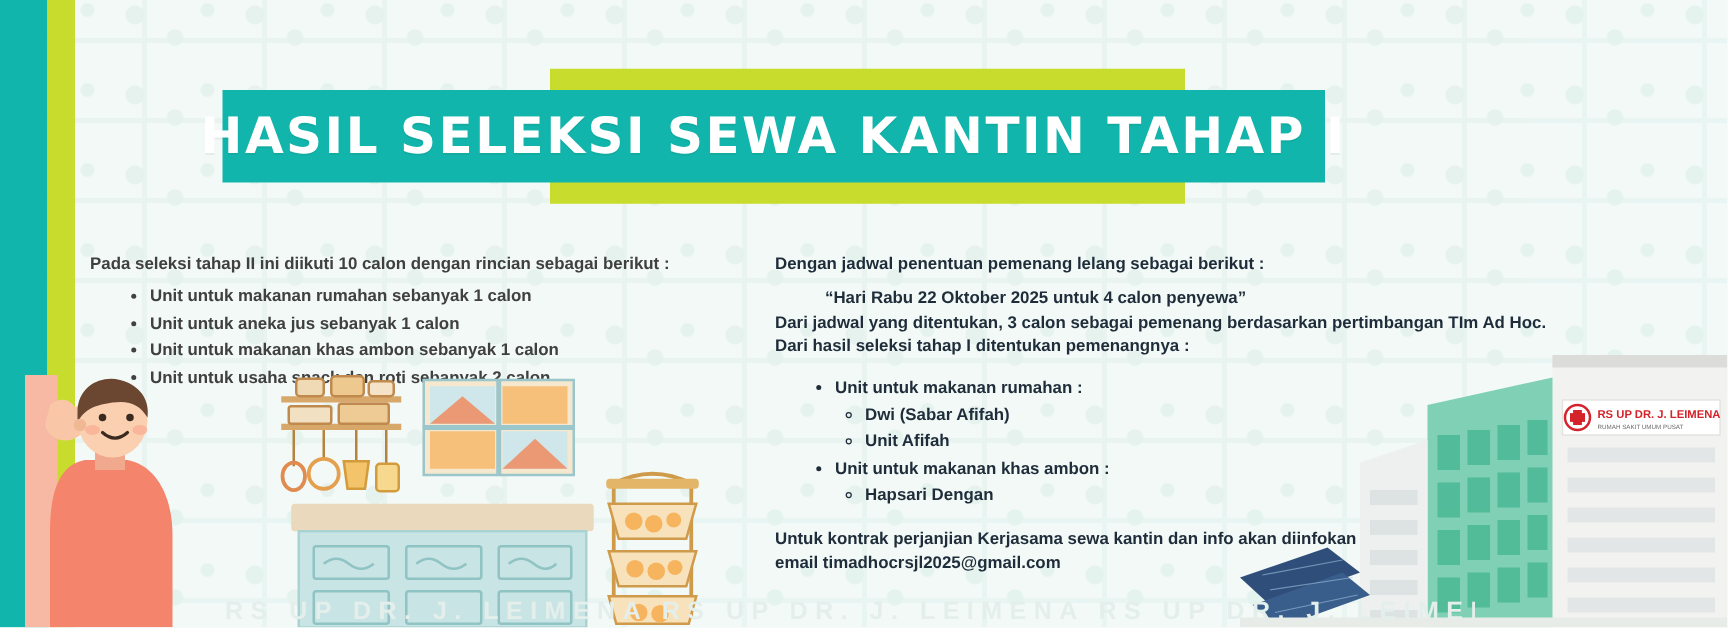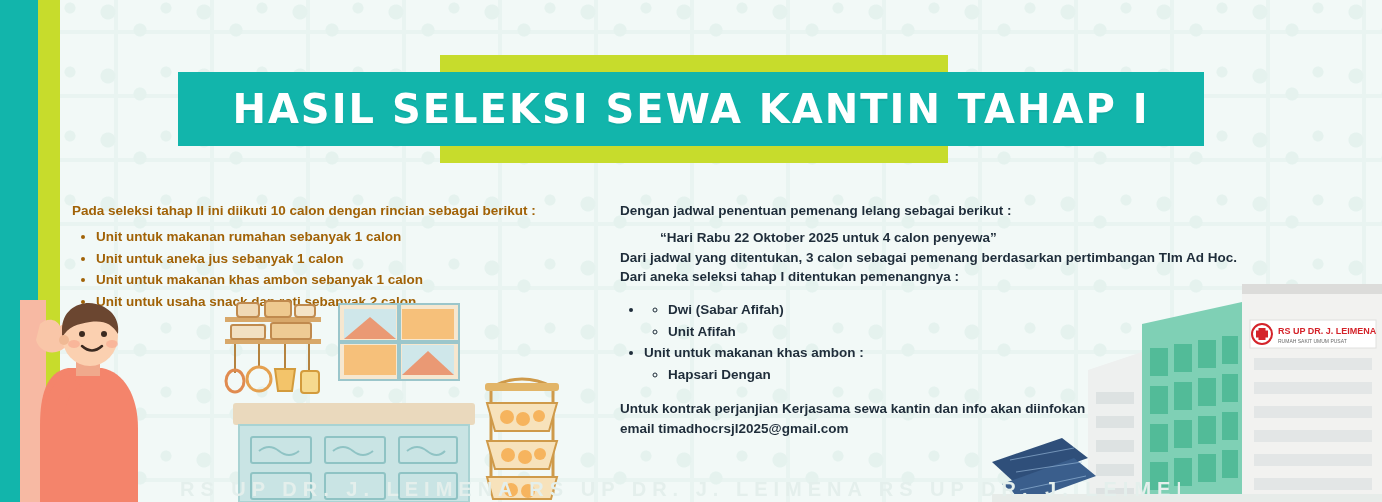--- a/index.html
+++ b/index.html
@@ -50,41 +50,41 @@
   
   .title-lime {
     position: absolute;
     left: 440px; top: 55px;
     width: 508px; height: 108px;
     background: #c7dc2c;
   }
   .title-teal {
     position: absolute;
     left: 178px; top: 72px;
-    width: 1026px; height: 74px;
+    width: 882px; height: 74px;
     background: #12b5ab;
     display: flex;
     align-items: center;
     justify-content: center;
   }
   .title-text {
     color: #ffffff;
     font-size: 40px;
     font-weight: bold;
     letter-spacing: 2px;
     font-family: "DejaVu Sans", sans-serif;
     white-space: nowrap;
     text-shadow: 0 2px 0 rgba(0,0,0,0.05);
   }
   
   .col-left {
     position: absolute;
     left: 72px; top: 202px;
     width: 520px;
-    color: #a16207;
+    color: #404040;
   }
   .col-right {
     position: absolute;
     left: 620px; top: 202px;
     width: 660px;
     color: #1f2d3a;
   }
   .lead {
     font-size: 13.5px;
     font-weight: bold;
@@ -100,20 +100,21 @@
   .para.quote { margin-top: 8px; margin-left: 40px; }
   ul.list {
     margin: 2px 0 0 0;
     padding-left: 24px;
     list-style: disc;
   }
   ul.list > li {
     font-size: 13.5px;
     font-weight: bold;
     line-height: 1.6;
+    margin-left: 24px;
   }
   ul.sublist {
     margin: 0;
     padding-left: 24px;
     list-style: circle;
   }
   ul.sublist > li {
     font-size: 13.5px;
     font-weight: bold;
     line-height: 1.6;
@@ -179,24 +180,25 @@
       <li>Unit untuk aneka jus sebanyak 1 calon</li>
       <li>Unit untuk makanan khas ambon sebanyak 1 calon</li>
       <li>Unit untuk usaha snack dan roti sebanyak 2 calon</li>
     </ul>
   </div>
 
   <div class="col-right">
     <p class="lead">Dengan jadwal penentuan pemenang lelang sebagai berikut :</p>
     <p class="para quote">“Hari Rabu 22 Oktober 2025 untuk 4 calon penyewa”</p>
     <p class="para">Dari jadwal yang ditentukan, 3 calon sebagai pemenang berdasarkan pertimbangan TIm Ad Hoc.</p>
-    <p class="para">Dari aneka seleksi tahap I ditentukan pemenangnya :</p>
+    <p class="para">Dari hasil seleksi tahap I ditentukan pemenangnya :</p>
     <div class="spacer-8"></div>
     <ul class="list">
       <li>
+        <span>Unit untuk makanan rumahan :</span>
         <ul class="sublist">
           <li>Dwi (Sabar Afifah)</li>
           <li>Unit Afifah</li>
         </ul>
       </li>
       <li>
         <span>Unit untuk makanan khas ambon :</span>
         <ul class="sublist">
           <li>Hapsari Dengan</li>
         </ul>

